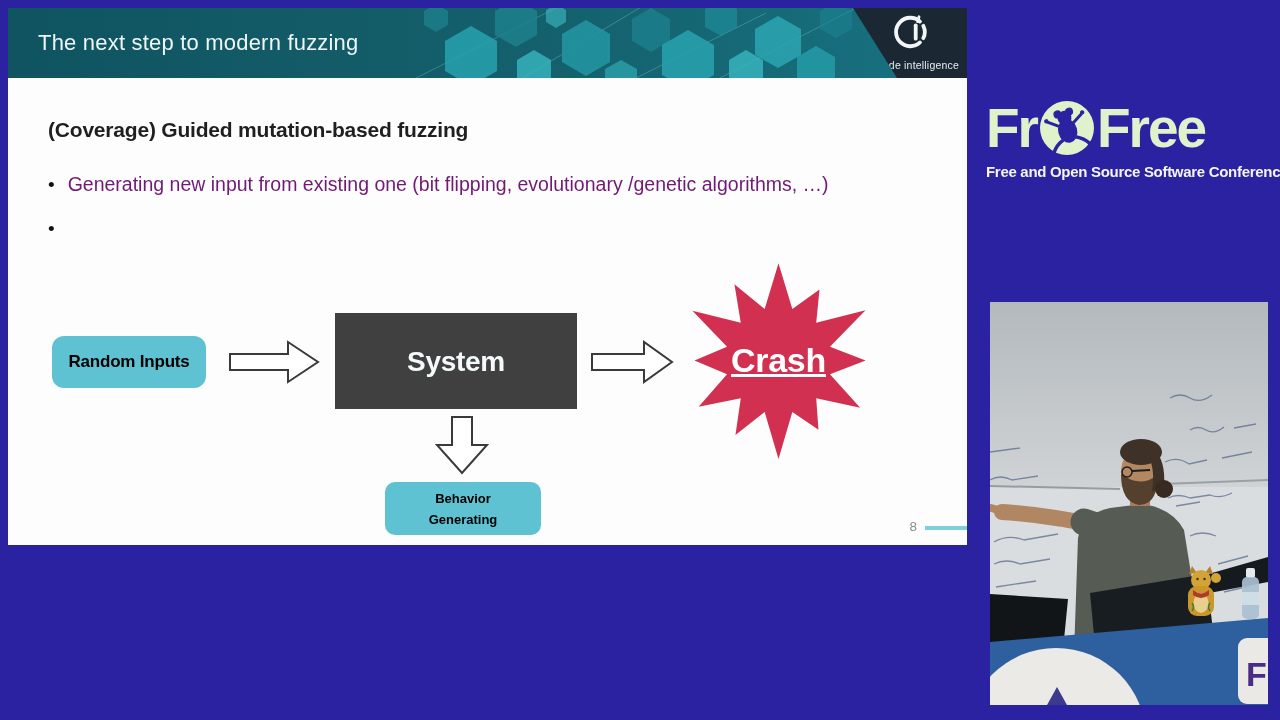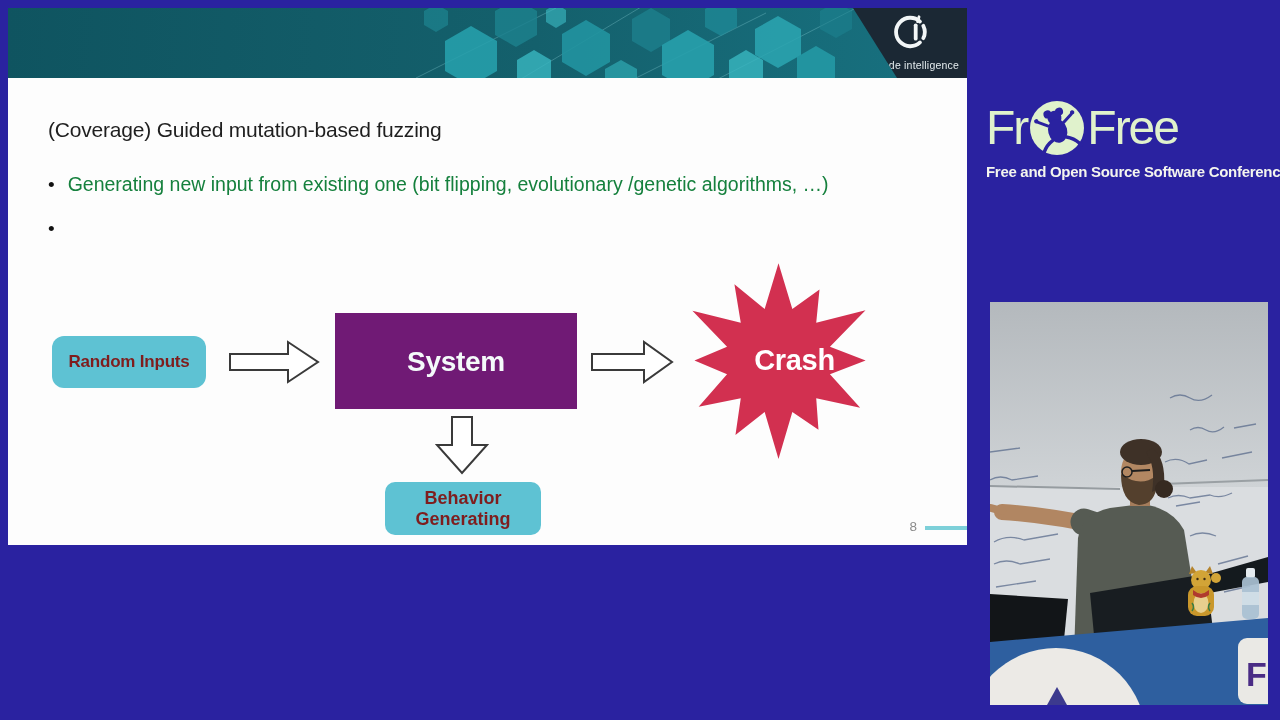--- a/index.html
+++ b/index.html
@@ -32,64 +32,64 @@
     clip-path:polygon(14px 0, 100% 0, 100% 100%, 58px 100%);
   }
   .ci-logo { position:absolute; left:52px; top:5px; width:38px; height:38px; }
   .brand-text {
     position:absolute; right:8px; bottom:7px; color:#e4ebee;
     font-size:10.5px; letter-spacing:.2px; white-space:nowrap;
   }
 
   .slide-heading {
     position:absolute; left:40px; top:110px;
-    font-size:21px; font-weight:normal; color:#1f1f1f; letter-spacing:-.2px;
+    font-size:21px; font-weight:bold; color:#1f1f1f; letter-spacing:-.2px;
   }
   .bullets { position:absolute; left:40px; top:158px; width:812px; }
   .bullet-item { display:flex; gap:13px; margin-bottom:7px; }
   .bullet-dot { font-size:19px; line-height:37px; color:#111; }
-  .bullet-text { font-size:19.5px; line-height:37px; color:#15803d; }
+  .bullet-text { font-size:19.5px; line-height:37px; color:#701a75; }
 
   
   .box-cyan {
     position:absolute; background:#5ec2d3; border-radius:12px;
     display:flex; flex-direction:column; align-items:center; justify-content:center;
-    color:#7f1d1d; font-weight:bold; text-align:center;
+    color:#000000; font-weight:bold; text-align:center;
   }
   .random-box { left:44px; top:328px; width:154px; height:52px; font-size:17px; letter-spacing:-.2px; }
-  .behavior-box { left:377px; top:474px; width:156px; height:53px; font-size:18px; line-height:21px; border-radius:10px; }
+  .behavior-box { left:377px; top:474px; width:156px; height:53px; font-size:13px; line-height:21px; border-radius:10px; }
   .system-box {
     position:absolute; left:327px; top:305px; width:242px; height:96px;
-    background:#701a75; color:#f4fafa; font-weight:bold; font-size:28px; line-height:37px;
+    background:#404040; color:#f4fafa; font-weight:bold; font-size:28px; line-height:37px;
     display:flex; flex-direction:column; align-items:center; justify-content:center; text-align:center;
     letter-spacing:-.3px;
   }
   .arrow-svg { position:absolute; }
   .arrow-1 { left:220px; top:331px; width:92px; height:46px; }
   .arrow-2 { left:582px; top:331px; width:84px; height:46px; }
   .arrow-down { left:427px; top:407px; width:54px; height:60px; }
   .crash-wrap { position:absolute; left:668px; top:250px; width:205px; height:205px; }
   .crash-star { position:absolute; left:0; top:0; width:100%; height:100%; }
   .crash-label {
-    position:absolute; left:16px; top:0; width:100%; height:100%;
+    position:absolute; left:0; top:0; width:100%; height:100%;
     display:flex; align-items:center; justify-content:center;
-    color:#fff; font-weight:bold; font-size:29px; letter-spacing:-.3px;
+    color:#fff; font-weight:bold; font-size:34px; letter-spacing:-.3px;text-decoration:underline;
   }
   .page-number {
     position:absolute; right:50px; top:511px; font-size:13.5px; color:#8b8b8b;
   }
   .page-line {
     position:absolute; right:0; top:518px; width:42px; height:4px; background:#7dd0d9;
   }
 
   
   .froscon { position:absolute; left:986px; top:98px; width:284px; }
   .froscon-word {
     display:flex; align-items:center; justify-content:flex-start;
-    color:#e0f2cc; font-weight:normal; font-size:48px; letter-spacing:-2px;
+    color:#e0f2cc; font-weight:bold; font-size:55px; letter-spacing:-2px;
     line-height:60px;
     text-align:center;
   }
   .froscon-o { width:56px; height:56px; margin:0 2px; flex:0 0 auto; }
   .froscon-tagline {
     margin-top:5px; color:#f4f5ee; font-weight:bold; font-size:15px;
     letter-spacing:-.3px; white-space:nowrap;
   }
 
   .webcam {
@@ -101,20 +101,21 @@
     position:absolute; left:256px; top:344px; width:36px; height:56px;
     color:#4a2c85; font-weight:bold; font-size:34px; line-height:56px;
   }
 </style>
 </head>
 <body>
 
 <div class="slide">
 
   <div class="slide-header">
+    <div class="slide-title">The next step to modern fuzzing</div>
 
     <svg class="hex-svg" viewBox="0 0 440 70">
       <g>
         <line x1="0" y1="70" x2="140" y2="0" stroke="#9fe3e8" stroke-width="1" opacity="0.28"></line>
         <line x1="100" y1="74" x2="240" y2="-10" stroke="#9fe3e8" stroke-width="1" opacity="0.28"></line>
         <line x1="210" y1="75" x2="350" y2="5" stroke="#9fe3e8" stroke-width="1" opacity="0.28"></line>
         <line x1="300" y1="72" x2="440" y2="0" stroke="#9fe3e8" stroke-width="1" opacity="0.28"></line>
         <polygon points="55,18 81,33 81,63 55,78 29,63 29,33" fill="#27a2ae" opacity="0.85"></polygon>
         <polygon points="100,-9 121,3 121,27 100,39 79,27 79,3" fill="#1d828f" opacity="0.8"></polygon>
         <polygon points="118,42 135,52 135,72 118,82 101,72 101,52" fill="#38b6c0" opacity="0.8"></polygon>

